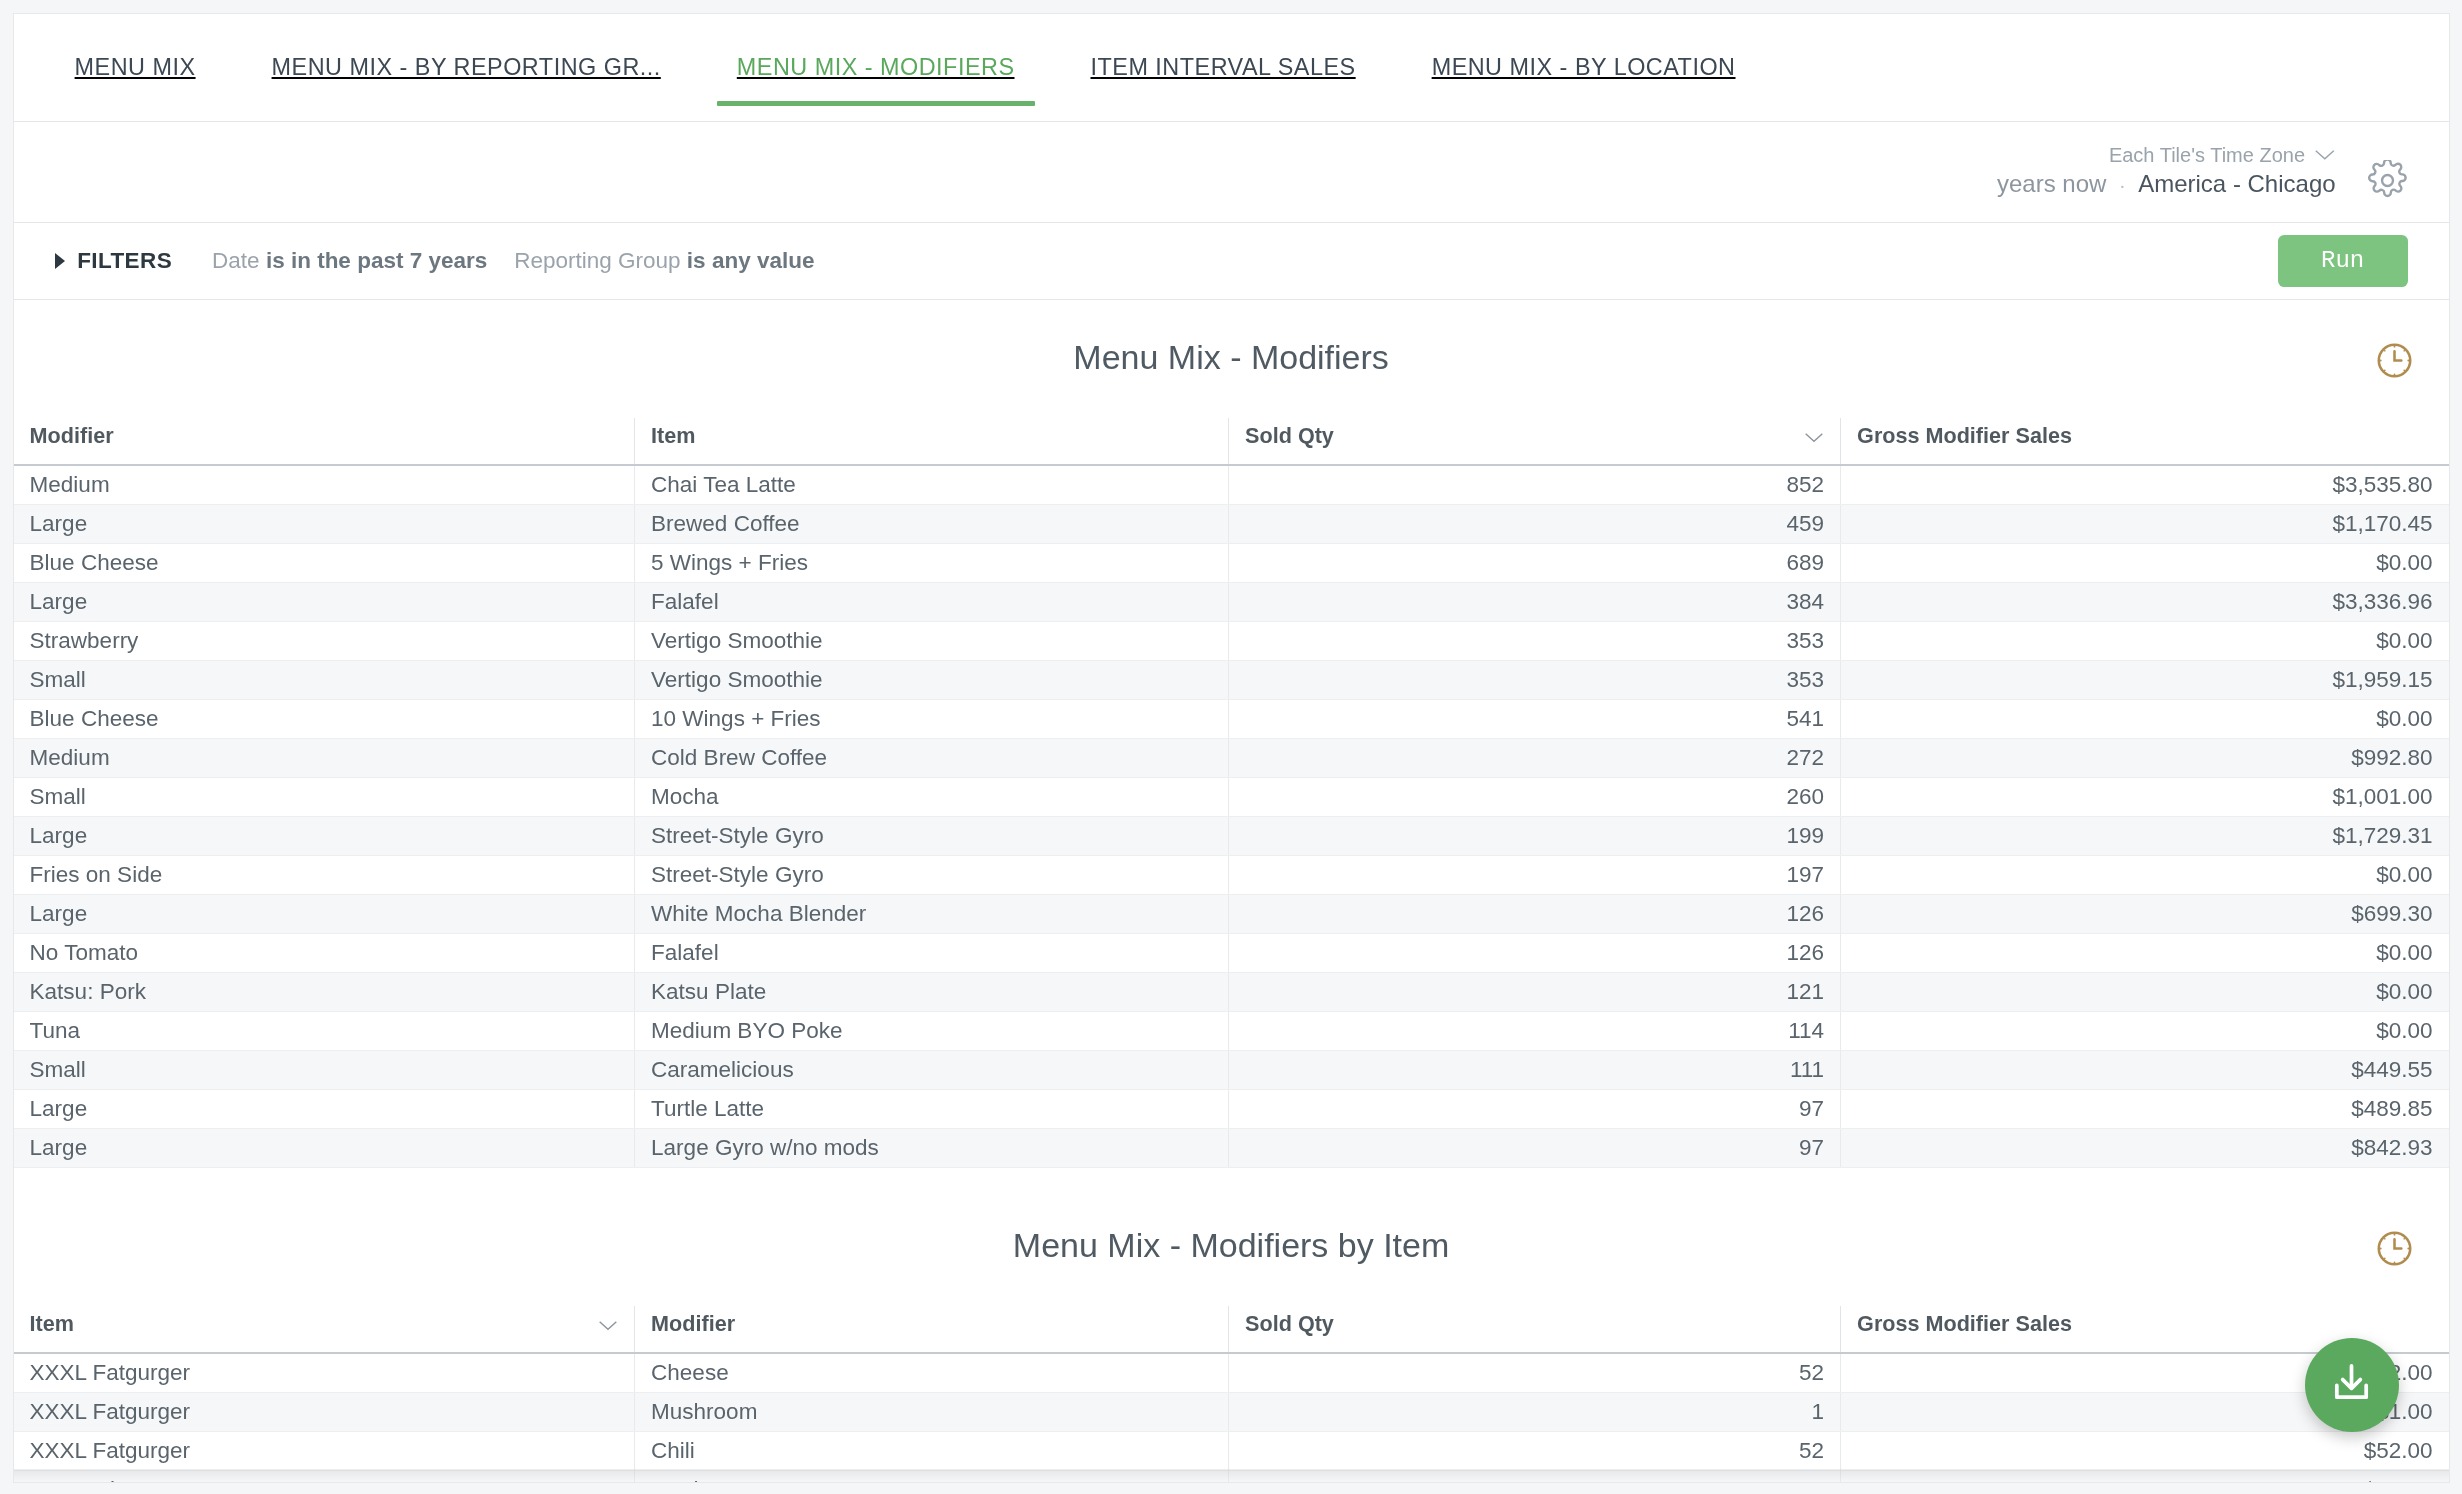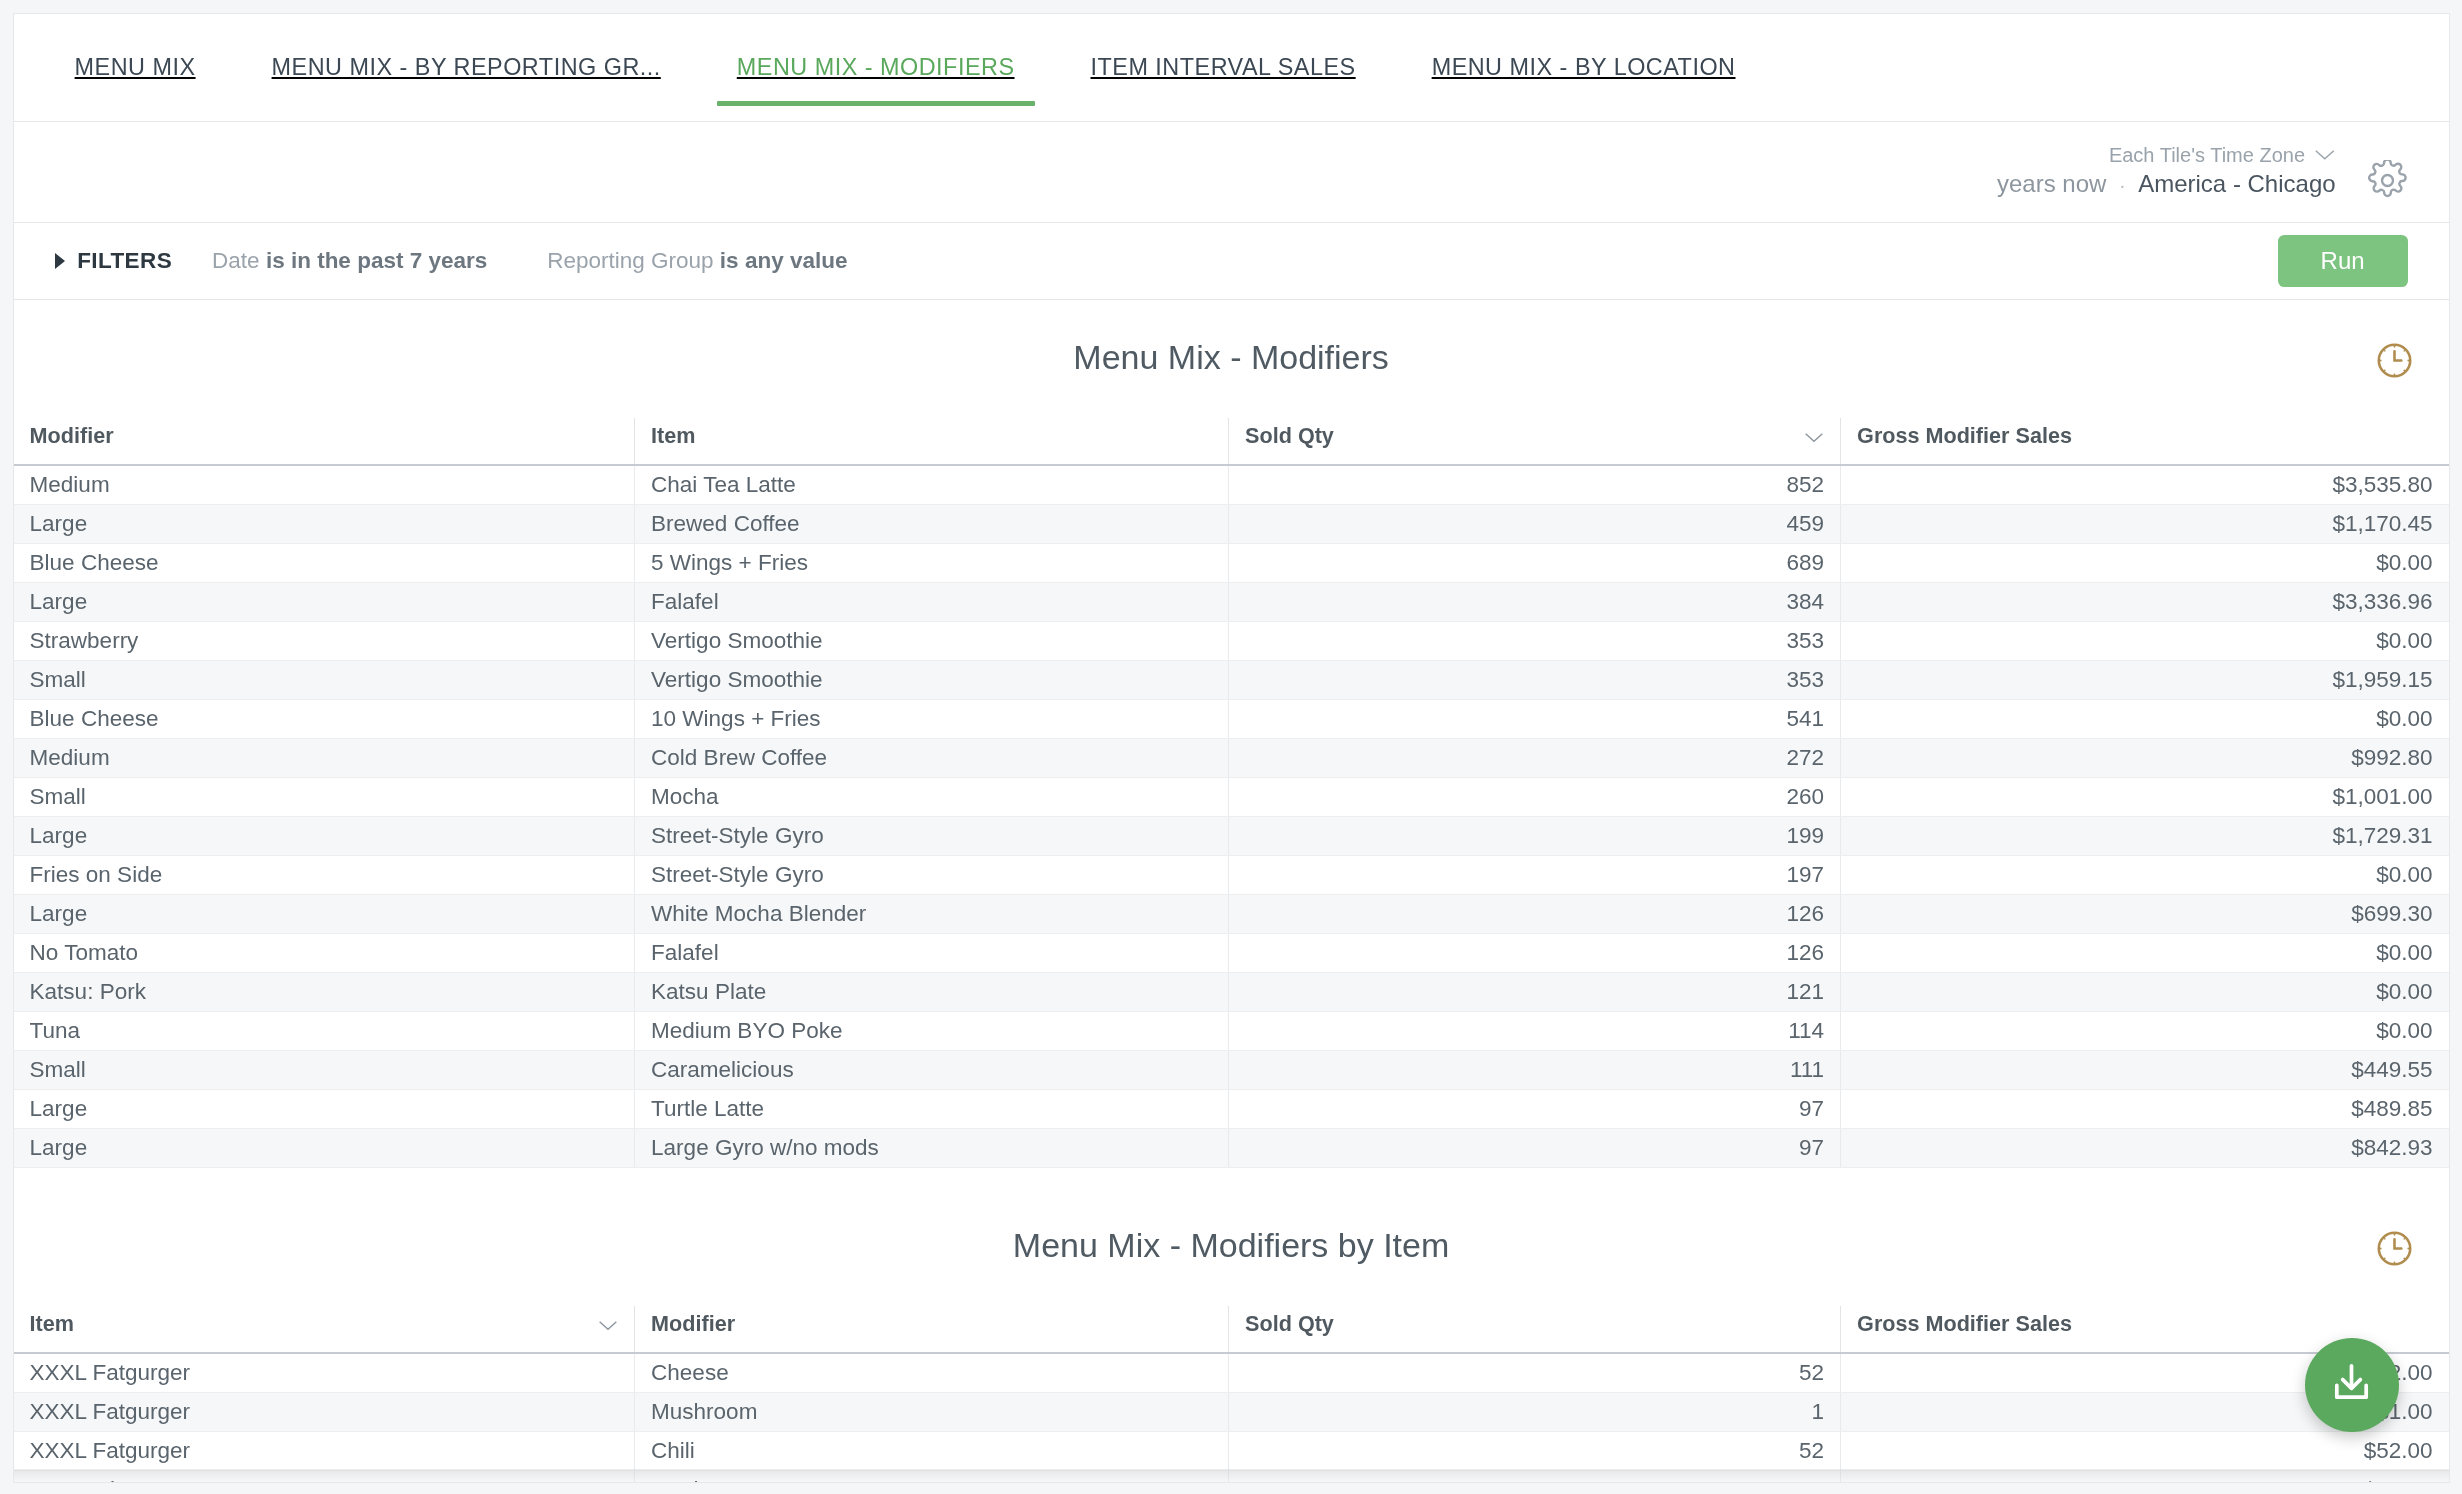--- a/index.html
+++ b/index.html
@@ -111,21 +111,21 @@
     cursor: pointer;
   }
   .filter-chip b { color: #6d7780; font-weight: bold; }
   .run-btn {
     position: absolute;
     right: 41px; top: 50%; transform: translateY(-50%);
     background: #7cc47f;
     color: #ffffff;
     border: none;
     border-radius: 6.3px;
-    font-family: Liberation Sans, sans-serif;
+    font-family: Liberation Mono, monospace;
     font-size: 24px;
     width: 130px; height: 52px;
     cursor: pointer;
   }
 
   
   .tile { position: relative; background: #fff; }
   .tile-title {
     text-align: center;
     font-size: 34px;
@@ -252,21 +252,21 @@
         </svg>
       </span>
     </div>
   </div>
 
   <div class="filterbar">
     <div class="filters-toggle">
       <span class="tri"></span>
       <span class="filters-label">FILTERS</span>
     </div>
-    <div id="filter-chips-host" style="display:flex;align-items:center;gap:33px;">
+    <div id="filter-chips-host" style="display:flex;align-items:center;">
         <div class="filter-chip"><span>Date</span> <b>is in the past 7 years</b></div>
         <div class="filter-chip"><span>Reporting Group</span> <b>is any value</b></div>
       </div>
     <button class="run-btn">Run</button>
   </div>
 
   <div id="tiles-host">
       <div class="tile">
         <div class="tile-title">Menu Mix - Modifiers</div>
         <span class="clock-icon"><svg viewBox="0 0 24 24" fill="none" stroke="currentColor" stroke-width="1.5">

